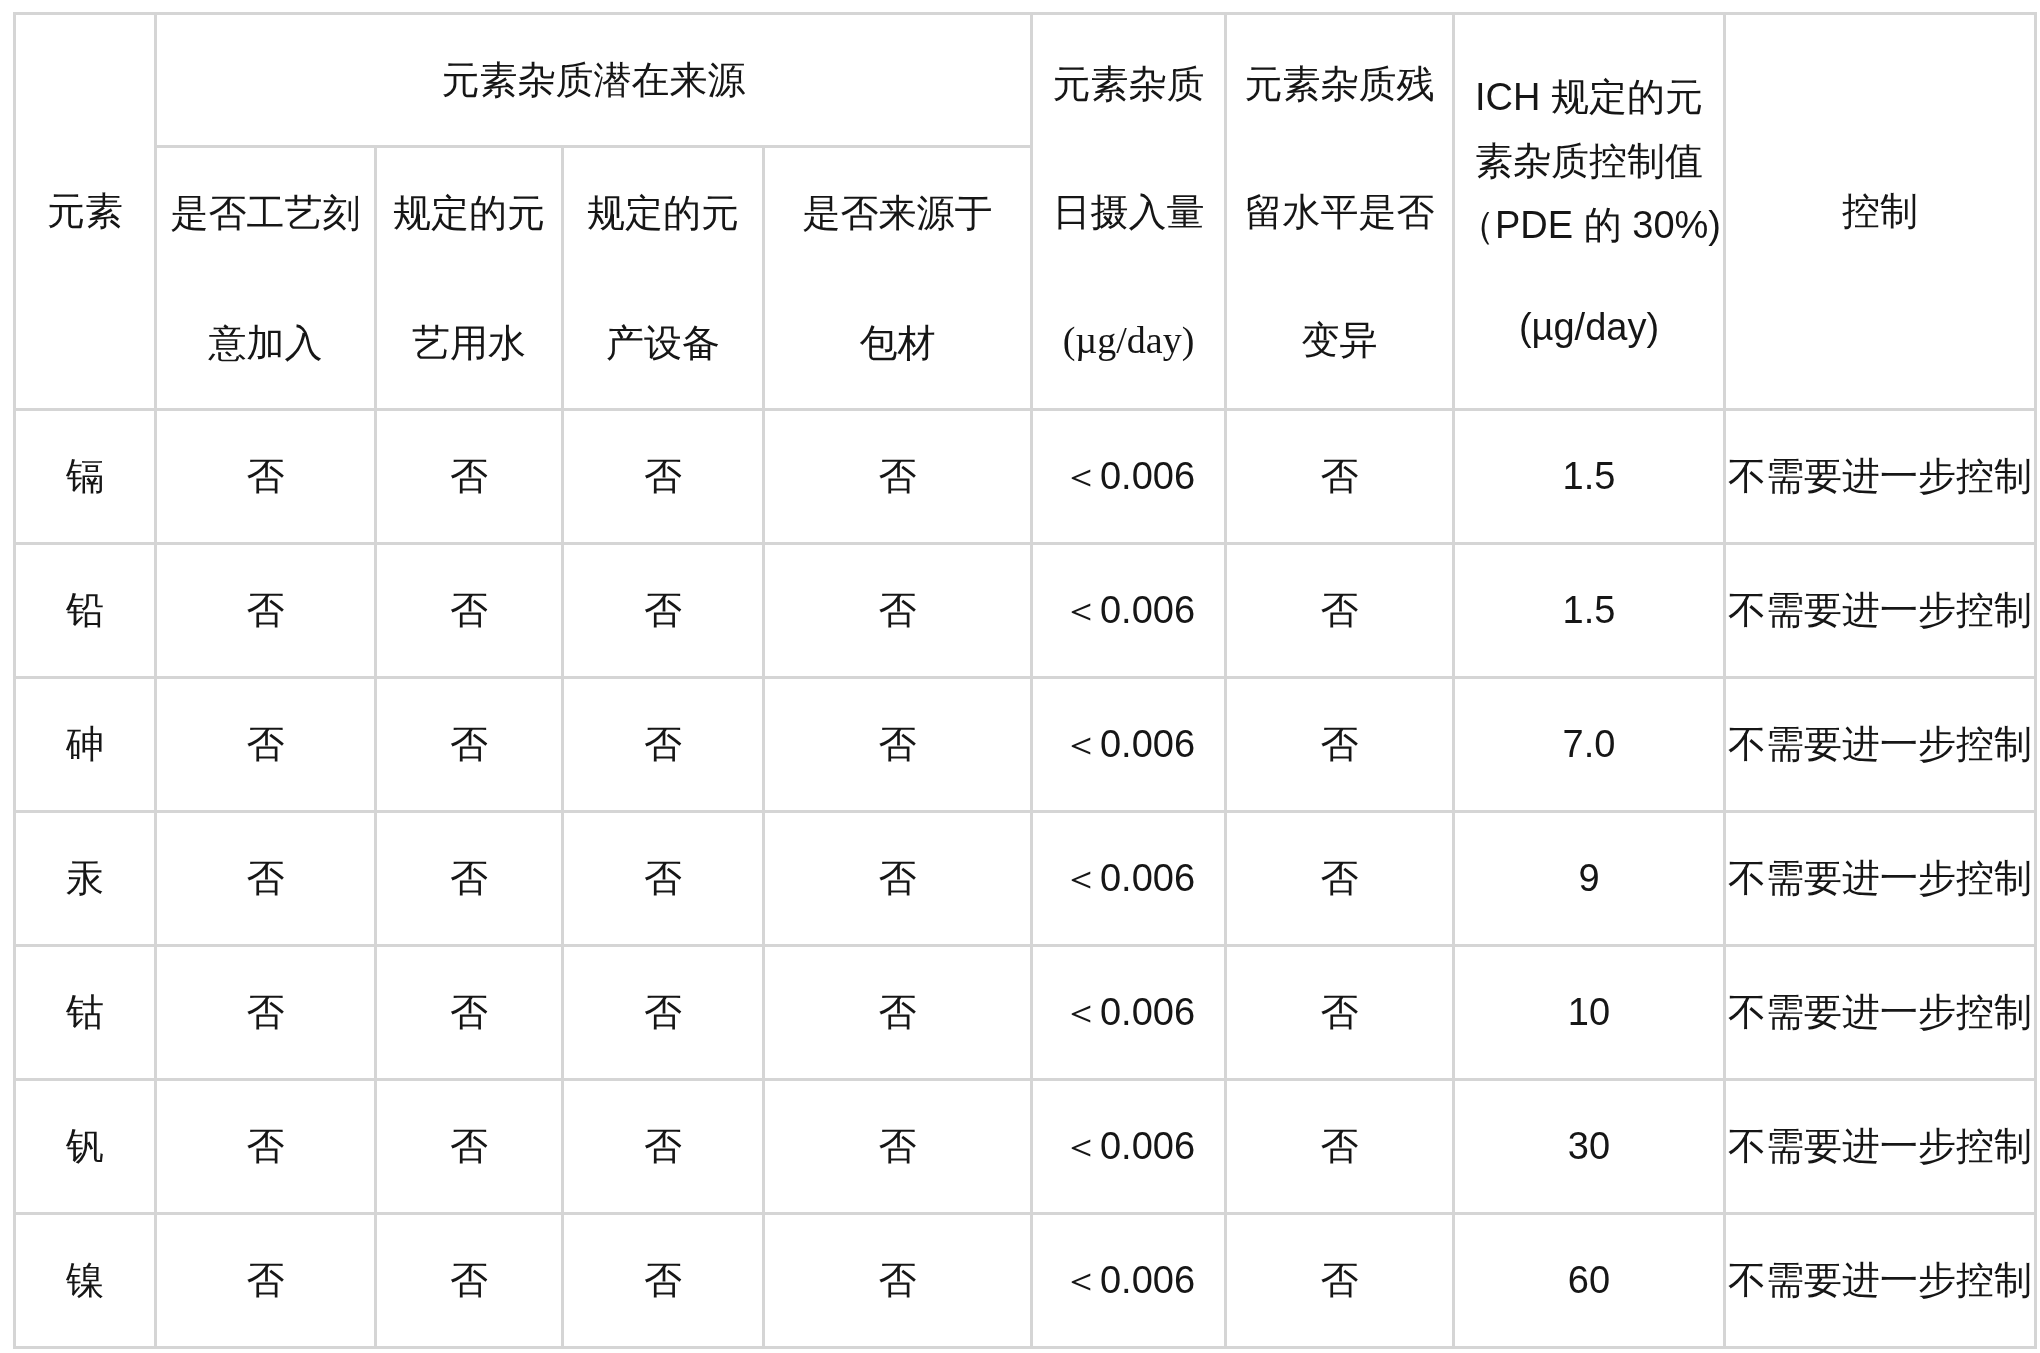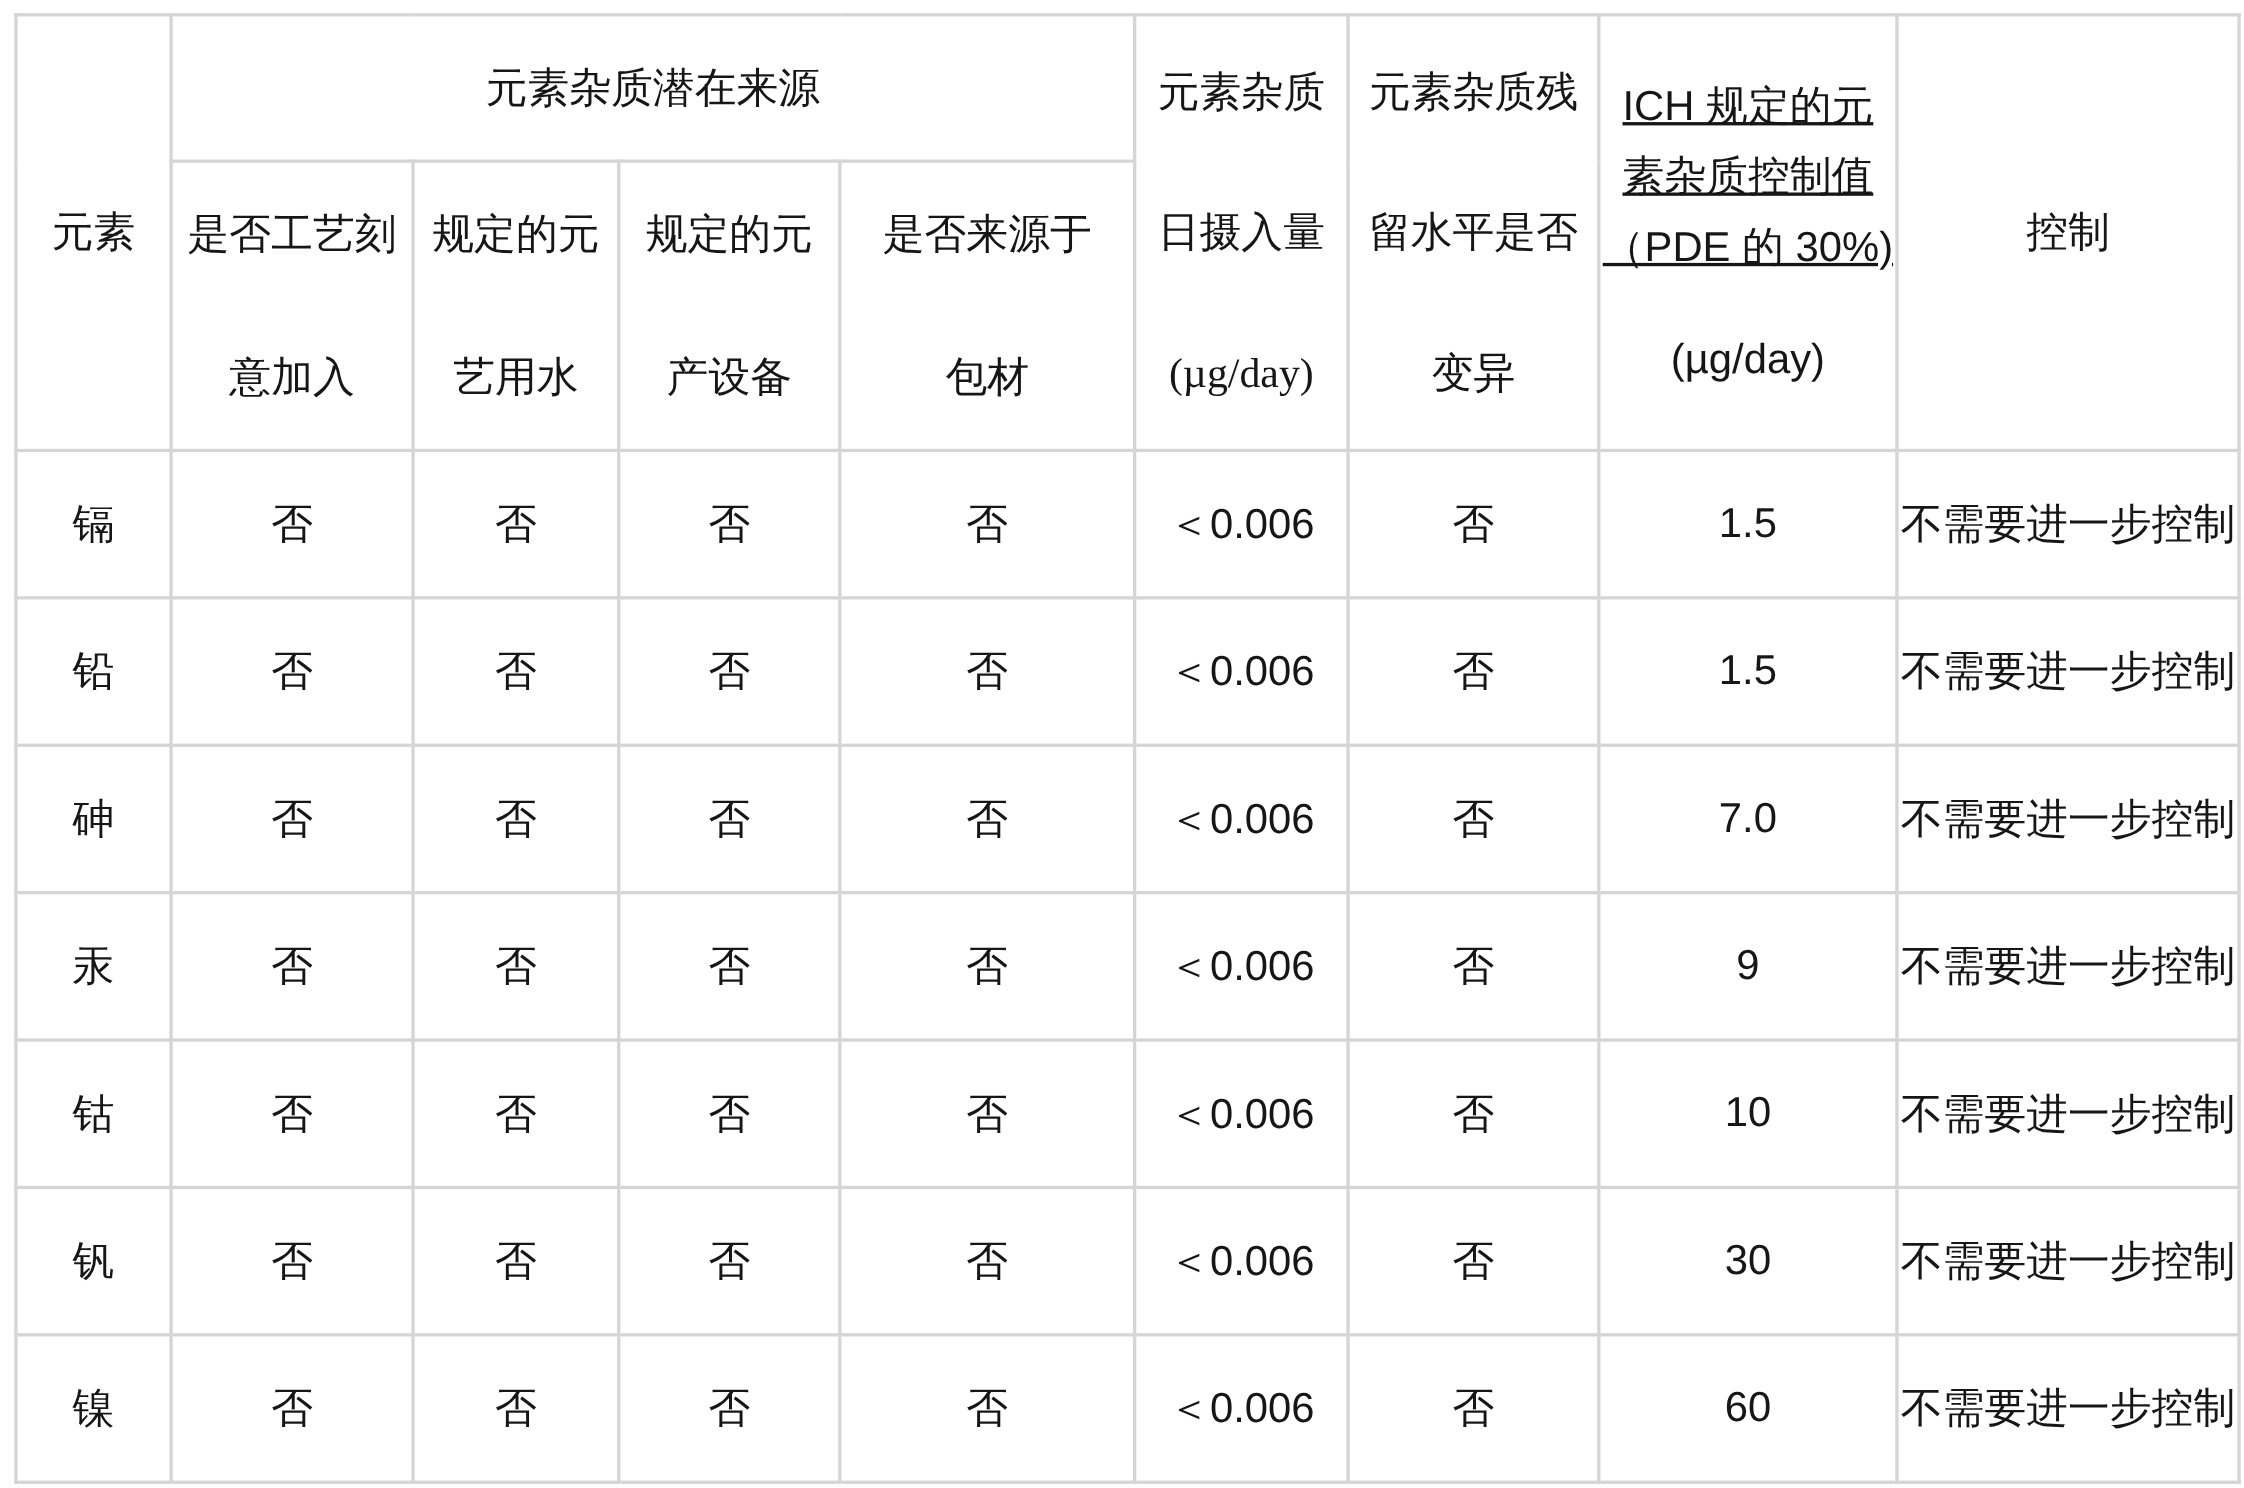--- a/index.html
+++ b/index.html
@@ -46,21 +46,20 @@
   tr.hrow1 { height: 133px; }
   tr.hrow2 { height: 260px; }
   tr.drow  { height: 134px; }
 
   th.wrap { white-space: pre-line; font-family: Liberation Serif, serif; }
   .lh-wide { line-height: 128px; }
   .lh-sub  { line-height: 130px; }
   .ich-main {
     white-space: pre-line;
     line-height: 64px;
-    text-decoration: underline;
   }
   .ich-unit {
     line-height: 64px;
     margin-top: 38px;
   }
   td.val { white-space: nowrap; }
 </style>
 </head>
 <body>
 

